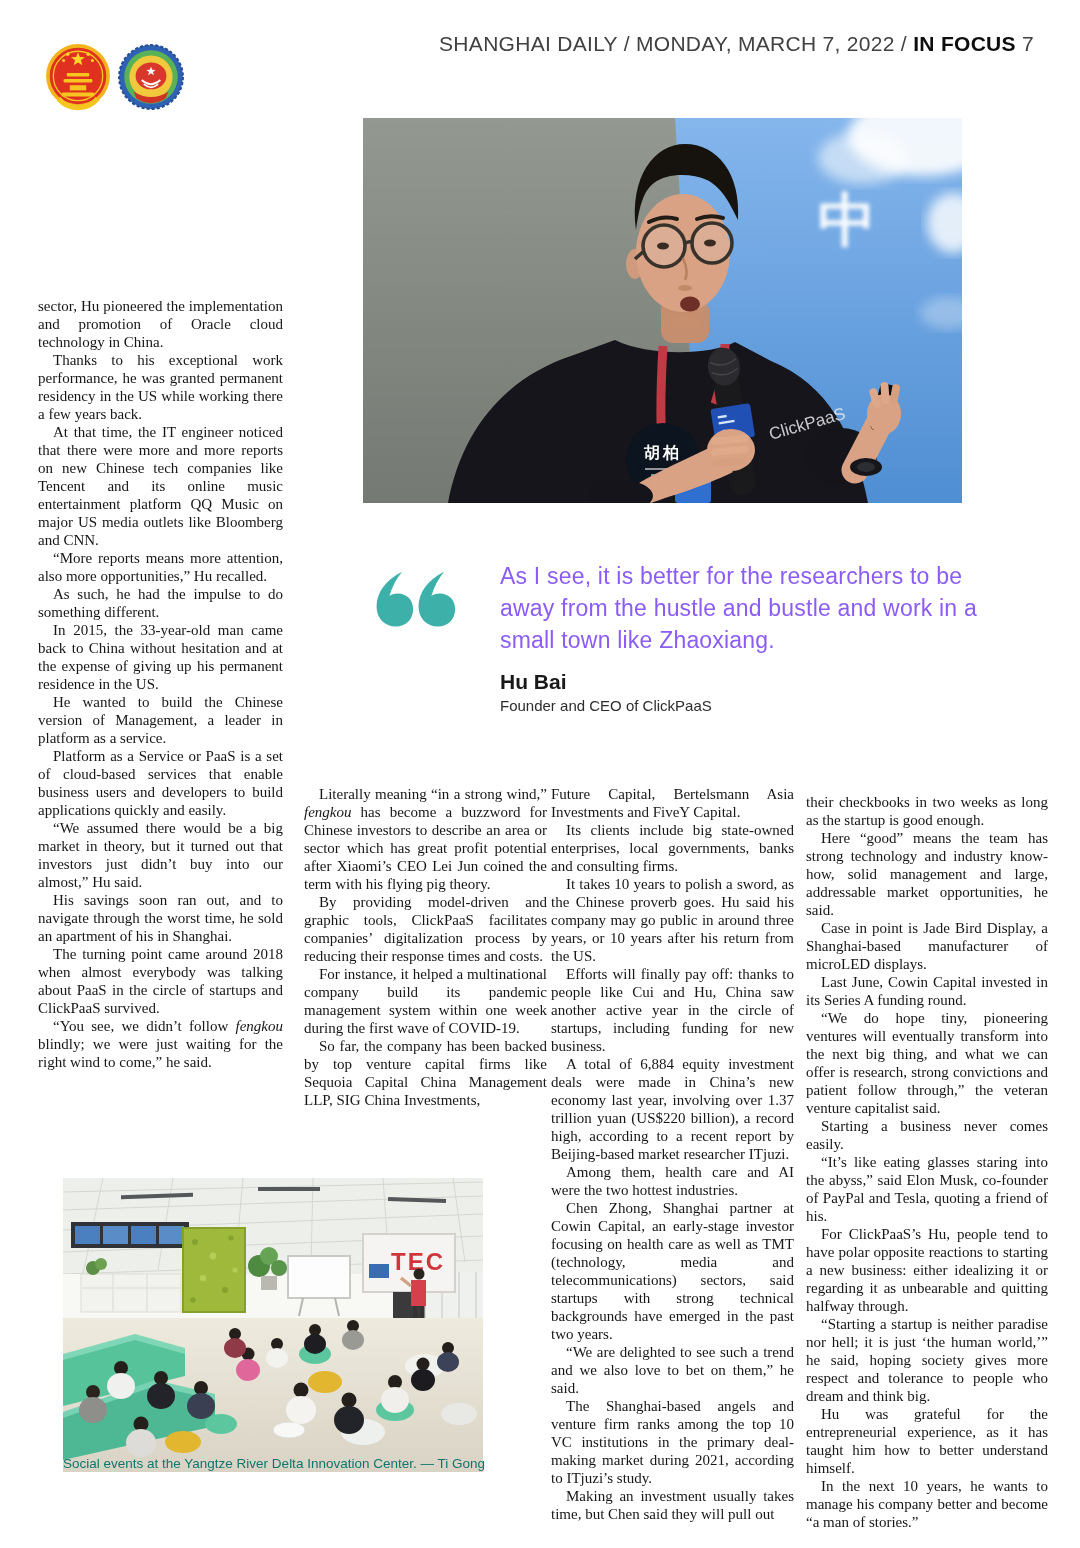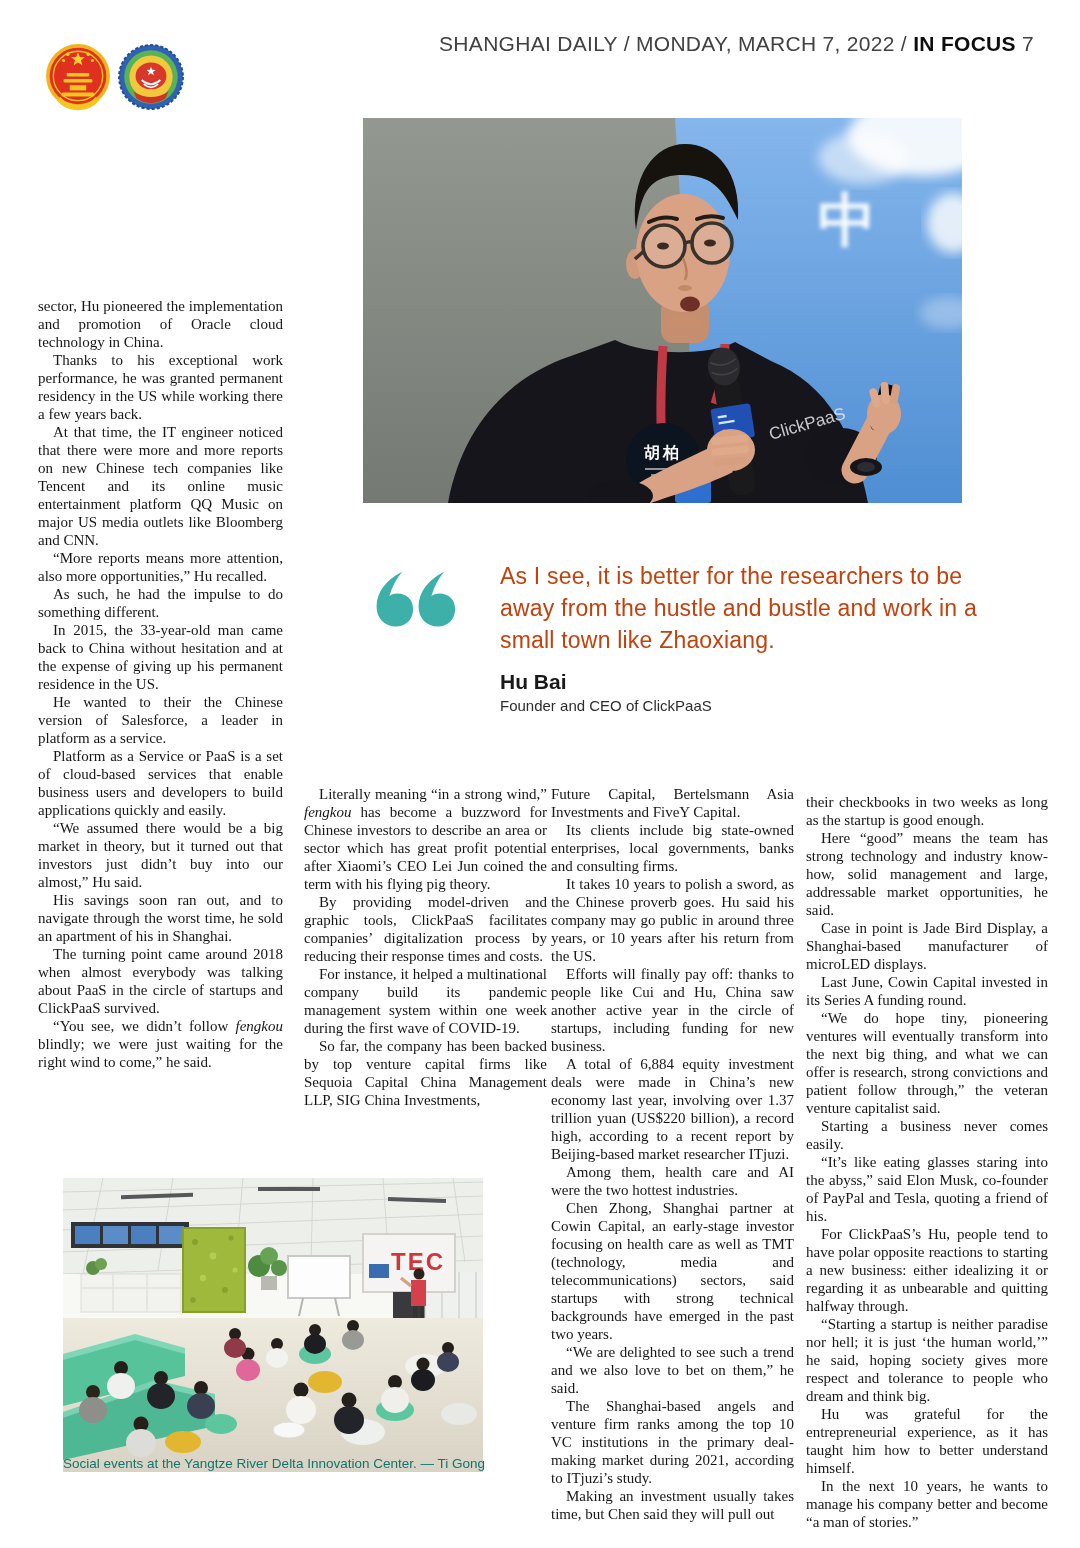--- a/index.html
+++ b/index.html
@@ -16,21 +16,21 @@
   .article-col p{margin:0;text-indent:15px;}
   .article-col.cont p:first-child{text-indent:0;}
   #col1{left:38px;top:297px;width:245px;height:892px;}
   #col2{left:304px;top:785px;width:243px;height:372px;}
   #col3{left:551px;top:785px;width:243px;height:762px;}
   #col4{left:806px;top:793px;width:242px;height:762px;}
   
   .quote-block{position:absolute;left:372px;top:556px;width:650px;}
   .quote-mark-svg{position:absolute;left:0;top:12px;}
   .quote-text{margin:4px 0 0 128px;width:500px;font-family:"Liberation Sans",sans-serif;
-              font-weight:300;font-size:23px;line-height:32px;color:#c2410c;letter-spacing:.2px;}
+              font-weight:300;font-size:23px;line-height:32px;color:#8b5cf6;letter-spacing:.2px;}
   .quote-author{margin:14px 0 0 128px;font-family:"Liberation Sans",sans-serif;
                 font-size:21px;font-weight:bold;color:#191919;}
   .quote-role{margin:3px 0 0 128px;font-family:"Liberation Sans",sans-serif;
               font-size:15px;color:#2d2d2d;}
   
   #main-photo{position:absolute;left:363px;top:118px;width:599px;height:385px;}
   #bottom-photo{position:absolute;left:63px;top:1178px;width:420px;height:294px;}
   .caption{position:absolute;left:63px;top:1456px;width:470px;font-family:"Liberation Sans",sans-serif;
            font-size:13.5px;font-weight:normal;color:#0f766e;white-space:nowrap;}
 </style>
@@ -174,21 +174,21 @@
     <div class="quote-role">Founder and CEO of ClickPaaS</div>
   </div>
 
   <div id="col1" class="article-col cont">
       <p>sector, Hu pioneered the implementation and promotion of Oracle cloud technology in China.</p>
       <p>Thanks to his exceptional work performance, he was granted permanent residency in the US while working there a few years back.</p>
       <p>At that time, the IT engineer noticed that there were more and more reports on new Chinese tech companies like Tencent and its online music entertainment platform QQ Music on major US media outlets like Bloomberg and CNN.</p>
       <p>“More reports means more attention, also more opportunities,” Hu recalled.</p>
       <p>As such, he had the impulse to do something different.</p>
       <p>In 2015, the 33-year-old man came back to China without hesitation and at the expense of giving up his permanent residence in the US.</p>
-      <p>He wanted to their the Chinese version of Salesforce, a leader in platform as a service.</p>
+      <p>He wanted to build the Chinese version of Management, a leader in platform as a service.</p>
       <p>Platform as a Service or PaaS is a set of cloud-based services that enable business users and developers to build applications quickly and easily.</p>
       <p>“We assumed there would be a big market in theory, but it turned out that investors just didn’t buy into our almost,” Hu said.</p>
       <p>His savings soon ran out, and to navigate through the worst time, he sold an apartment of his in Shanghai.</p>
       <p>The turning point came around 2018 when almost everybody was talking about PaaS in the circle of startups and ClickPaaS survived.</p>
       <p>“You see, we didn’t follow <i>fengkou</i> blindly; we were just waiting for the right wind to come,” he said.</p>
     </div>
   <div id="col2" class="article-col">
       <p>Literally meaning “in a strong wind,” <i>fengkou</i> has become a buzzword for Chinese investors to describe an area or sector which has great profit potential after Xiaomi’s CEO Lei Jun coined the term with his flying pig theory.</p>
       <p>By providing model-driven and graphic tools, ClickPaaS facilitates companies’ digitalization process by reducing their response times and costs.</p>
       <p>For instance, it helped a multinational company build its pandemic management system within one week during the first wave of COVID-19.</p>

